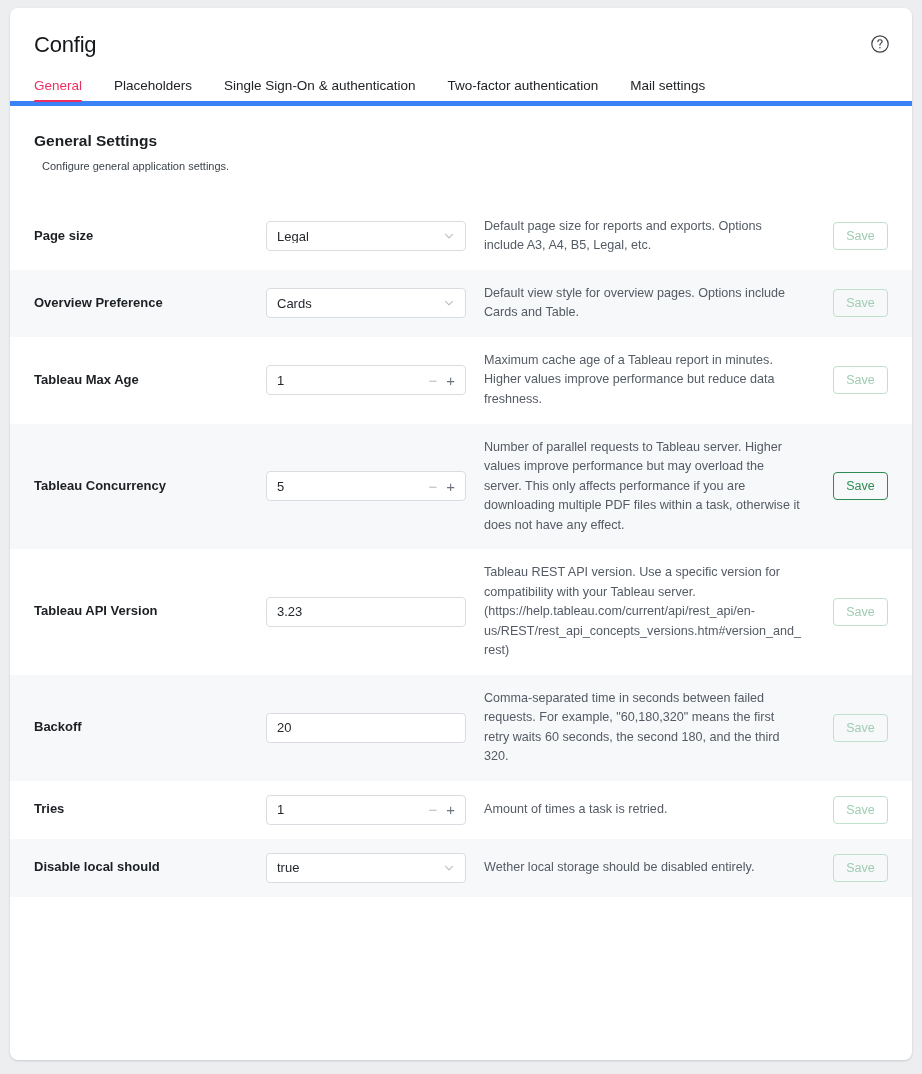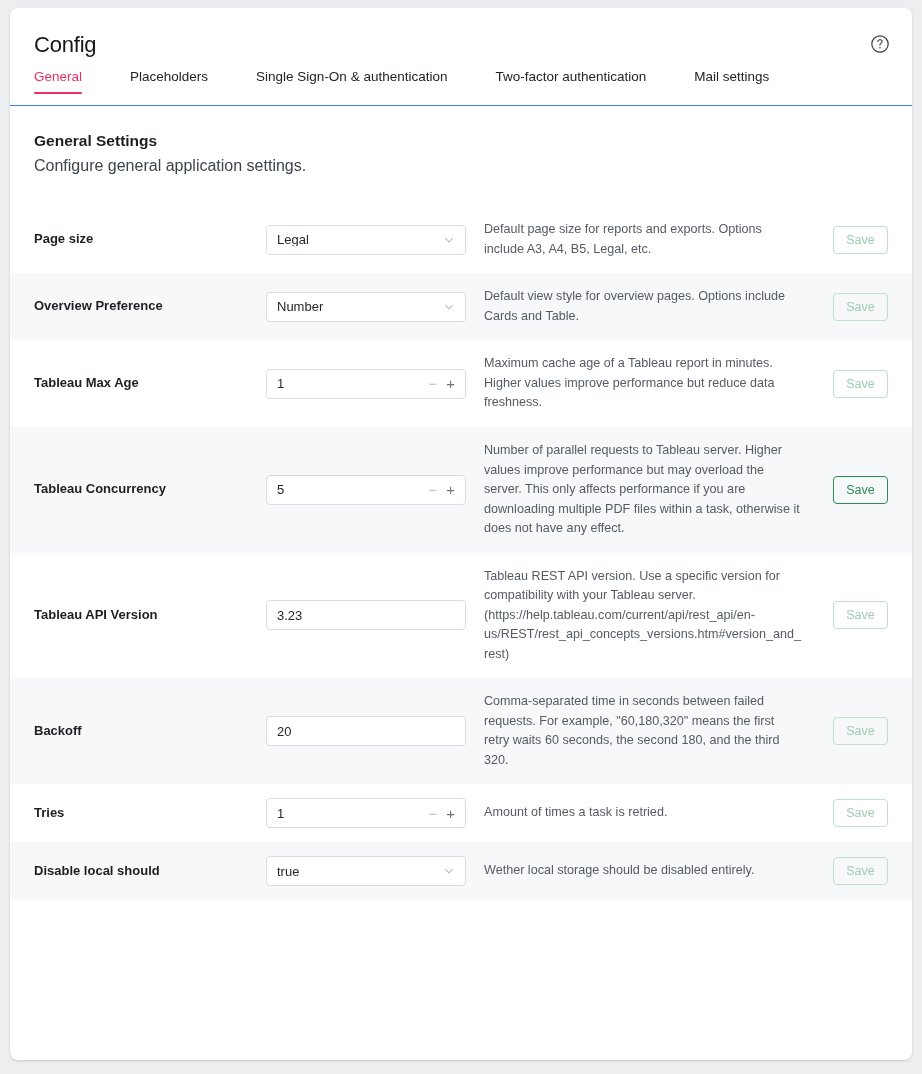--- a/index.html
+++ b/index.html
@@ -49,24 +49,24 @@
     top: 26px;
     width: 20px;
     height: 20px;
     cursor: pointer;
   }
   .help-icon svg { display: block; }
 
   
   .tabs {
     display: flex;
-    align-items: flex-start;
-    gap: 16px;
+    align-items: flex-end;
+    gap: 0;
     padding: 0 24px;
-    border-bottom: 1px solid #3b82f6;
+    border-bottom: 5px solid #3b82f6;
     height: 36px;
   }
   .tab {
     font-size: 13.5px;
     color: #202327;
     padding: 0 0 9px 0;
     margin-right: 32px;
     cursor: pointer;
     white-space: nowrap;
     position: relative;
@@ -91,23 +91,23 @@
     padding: 26px 24px 0 24px;
   }
   .section-title {
     font-size: 15.5px;
     font-weight: bold;
     color: #1c1f23;
     margin: 0 0 5px 0;
     line-height: 1.2;
   }
   .section-sub {
-    font-size: 16px;
+    font-size: 11px;
     color: #3d444c;
-    margin: 0;
+    margin: 8px;
     line-height: 1.3;
   }
 
   
   .settings-list {
     margin-top: 30px;
   }
   .row {
     display: flex;
     align-items: center;
@@ -259,21 +259,21 @@
         </div>
         <div class="row-desc">Default page size for reports and exports. Options include A3, A4, B5, Legal, etc.</div>
         <div class="row-action">
           <button class="save-btn" disabled="">Save</button>
         </div>
       </div>
       <div class="row alt">
         <div class="row-label">Overview Preference</div>
         <div class="row-control">
           <div class="field">
-            <span class="field-value">Number</span>
+            <span class="field-value">Cards</span>
             <span class="chevron">
               <svg width="12" height="12" viewBox="0 0 12 12" fill="none">
                 <path d="M2.6 4.4L6 7.8l3.4-3.4" stroke="#b9bec5" stroke-width="1.1" stroke-linecap="round" stroke-linejoin="round"></path>
               </svg>
             </span>
           </div>
         </div>
         <div class="row-desc">Default view style for overview pages. Options include Cards and Table.</div>
         <div class="row-action">
           <button class="save-btn" disabled="">Save</button>

